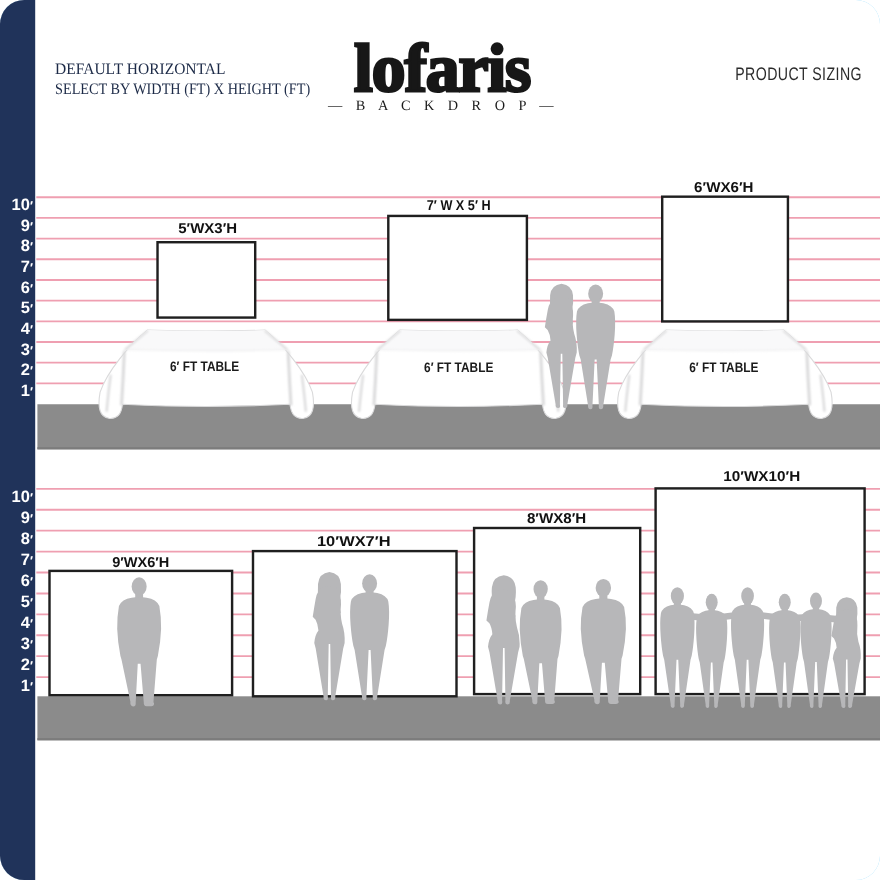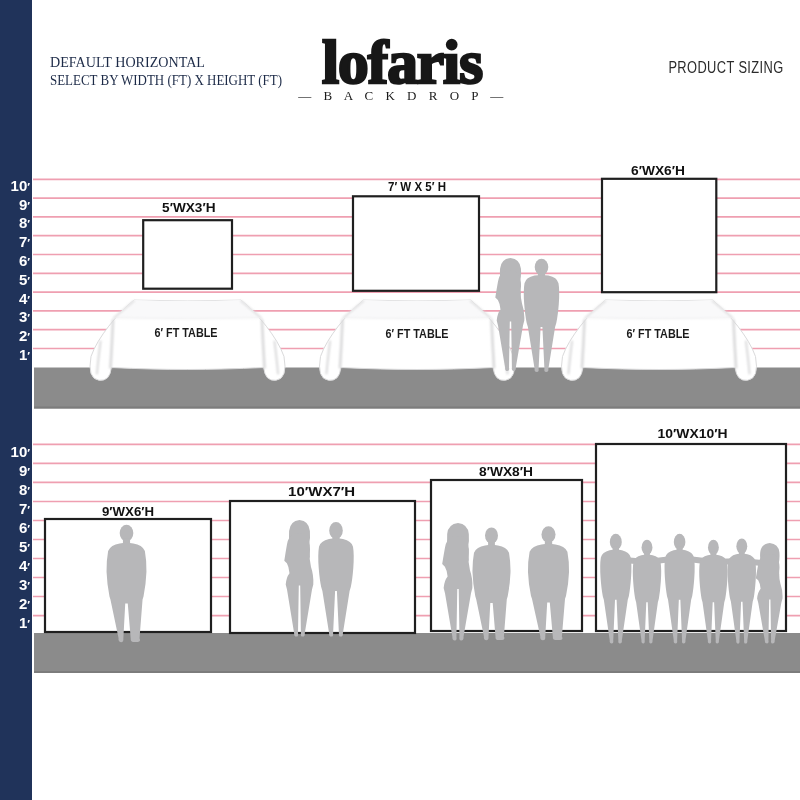--- a/index.html
+++ b/index.html
@@ -1,17 +1,17 @@
 <!DOCTYPE html>
 <html><head>
 <meta charset="utf-8">
 <style>
   html,body{margin:0;padding:0;background:#fff;}
   #page{position:relative;width:800px;height:800px;overflow:hidden;background:#7dd3fc;
-        font-family:"Liberation Sans",sans-serif;}
+        font-family:"Liberation Sans",sans-serif;border-radius:22px;}
   svg{position:absolute;top:0;left:0;}
   text{font-family:"Liberation Sans",sans-serif;}
   .serif{font-family:"Liberation Serif",serif;}
 </style>
 </head>
 <body>
 <div id="page">
 <svg width="800" height="800" viewBox="0 0 800 800">
 <defs>
 

